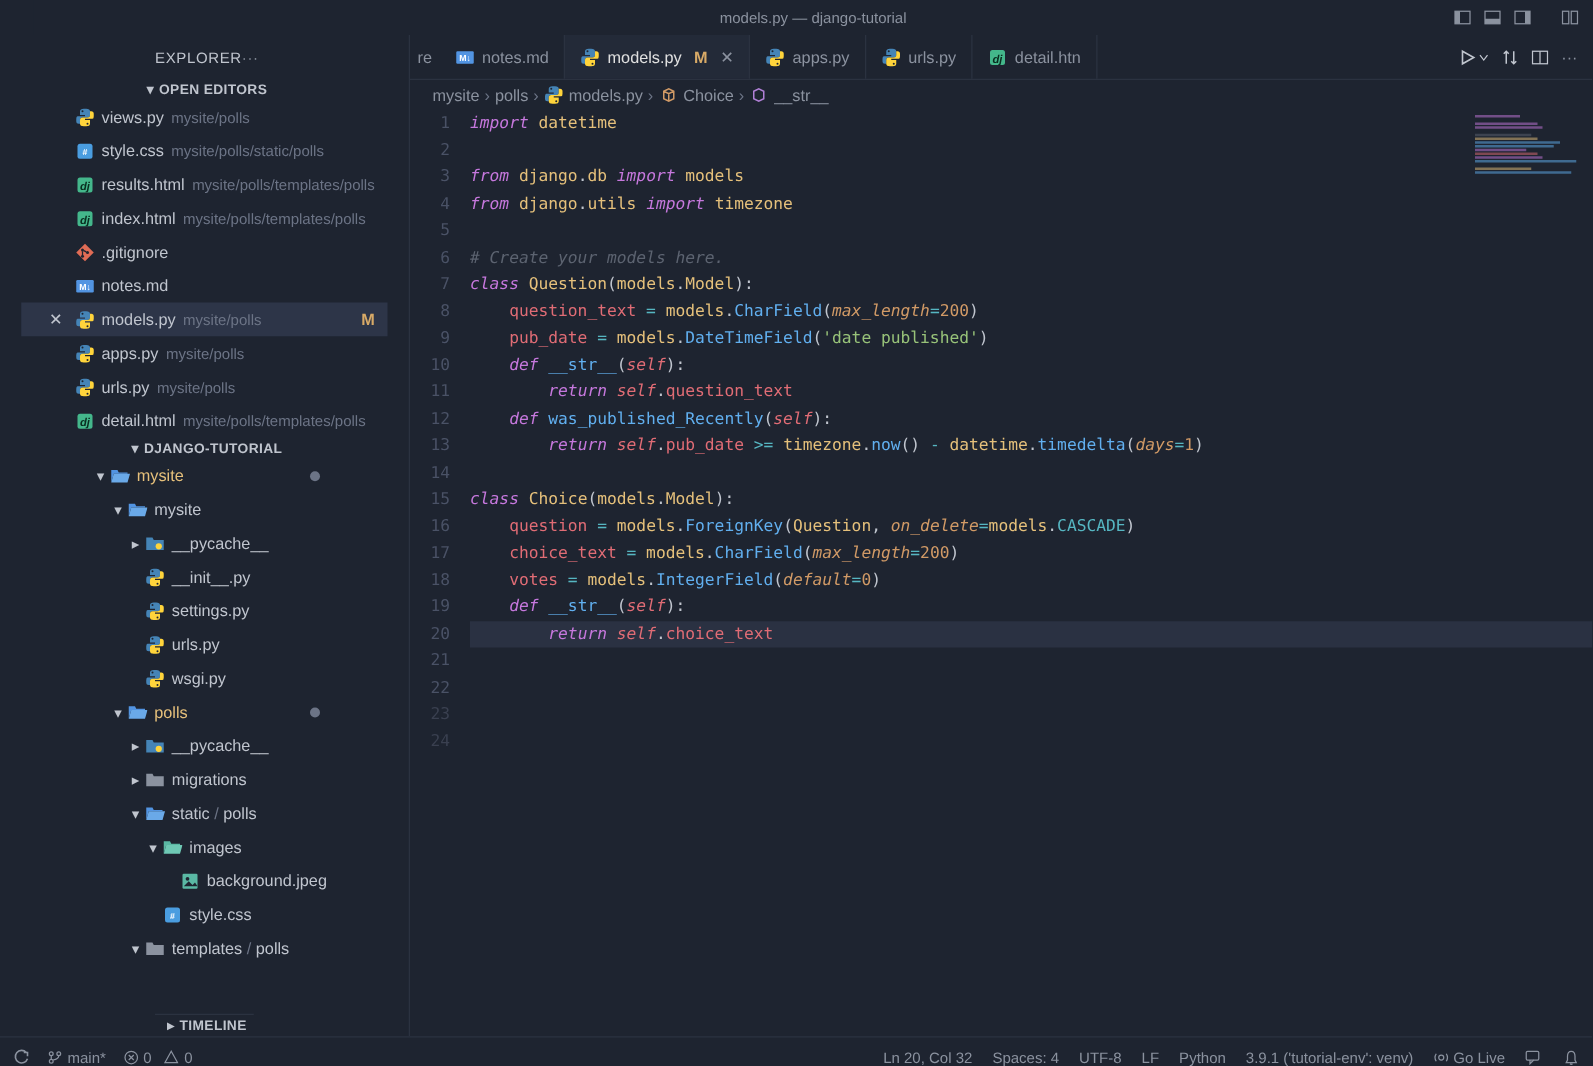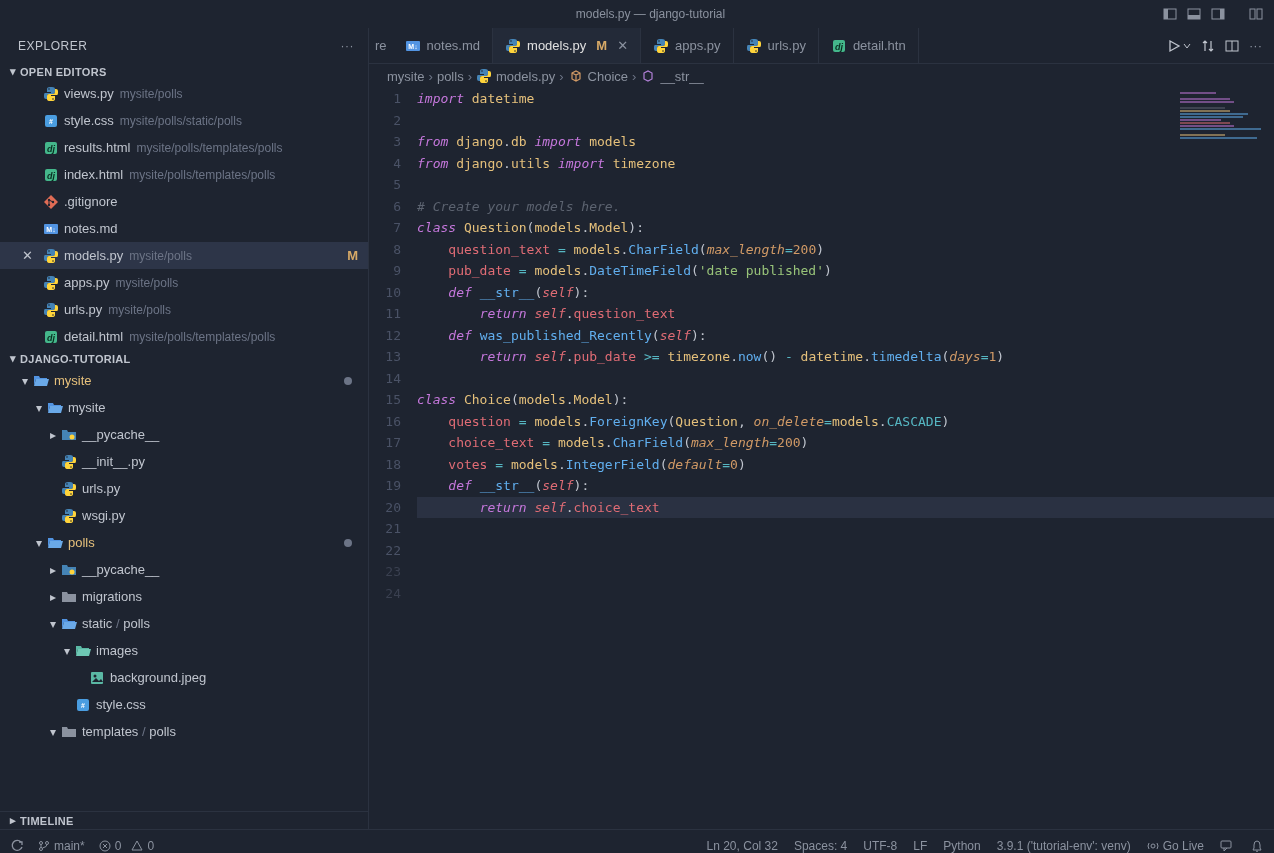--- a/index.html
+++ b/index.html
@@ -33,25 +33,26 @@
 }
 .titlebar-icon { width: 16px; height: 16px; display: inline-flex; align-items: center; justify-content: center; cursor: pointer; }
 
 .main {
   flex: 1;
   display: flex;
   min-height: 0;
 }
 
 .sidebar {
-  width: 369px;
+  width: 328px;
   background: #1e2430;
   display: flex;
   flex-direction: column;
   border-right: 1px solid #2b3240;
+  align-items: center;
 }
 .sidebar-header {
   height: 35px;
   display: flex;
   align-items: center;
   justify-content: space-between;
   padding: 0 14px 0 18px;
   color: #c0c5ce;
   font-size: 12px;
   letter-spacing: .5px;
@@ -432,20 +433,33 @@
           <span class="chev"></span>
           <span class="icon">
             <svg width="16" height="16" viewBox="0 0 16 16">
               <path d="M7 1 Q4 1 4 3 L4 6 L8 6 L8 7 L2 7 Q1 7 1 9 L1 11 Q1 13 3 13 L4 13 L4 10 Q4 8 6 8 L10 8 Q12 8 12 6 L12 3 Q12 1 9 1 Z" fill="#4584b6"></path>
               <circle cx="6" cy="3" r=".8" fill="#1e2430"></circle>
               <path d="M9 15 Q12 15 12 13 L12 10 L8 10 L8 9 L14 9 Q15 9 15 7 L15 5 Q15 3 13 3 L12 3 L12 6 Q12 8 10 8 L6 8 Q4 8 4 10 L4 13 Q4 15 7 15 Z" fill="#ffd43b"></path>
               <circle cx="10" cy="13" r=".8" fill="#1e2430"></circle>
             </svg>
           </span>
           <span class="label folder-name">__init__.py</span>
+        </div>
+        <div class="tree-item">
+          <span class="indent" style="width:46px"></span>
+          <span class="chev"></span>
+          <span class="icon">
+            <svg width="16" height="16" viewBox="0 0 16 16">
+              <path d="M7 1 Q4 1 4 3 L4 6 L8 6 L8 7 L2 7 Q1 7 1 9 L1 11 Q1 13 3 13 L4 13 L4 10 Q4 8 6 8 L10 8 Q12 8 12 6 L12 3 Q12 1 9 1 Z" fill="#4584b6"></path>
+              <circle cx="6" cy="3" r=".8" fill="#1e2430"></circle>
+              <path d="M9 15 Q12 15 12 13 L12 10 L8 10 L8 9 L14 9 Q15 9 15 7 L15 5 Q15 3 13 3 L12 3 L12 6 Q12 8 10 8 L6 8 Q4 8 4 10 L4 13 Q4 15 7 15 Z" fill="#ffd43b"></path>
+              <circle cx="10" cy="13" r=".8" fill="#1e2430"></circle>
+            </svg>
+          </span>
+          <span class="label folder-name">settings.py</span>
         </div>
         <div class="tree-item">
           <span class="indent" style="width:46px"></span>
           <span class="chev"></span>
           <span class="icon">
             <svg width="16" height="16" viewBox="0 0 16 16">
               <path d="M7 1 Q4 1 4 3 L4 6 L8 6 L8 7 L2 7 Q1 7 1 9 L1 11 Q1 13 3 13 L4 13 L4 10 Q4 8 6 8 L10 8 Q12 8 12 6 L12 3 Q12 1 9 1 Z" fill="#4584b6"></path>
               <circle cx="6" cy="3" r=".8" fill="#1e2430"></circle>
               <path d="M9 15 Q12 15 12 13 L12 10 L8 10 L8 9 L14 9 Q15 9 15 7 L15 5 Q15 3 13 3 L12 3 L12 6 Q12 8 10 8 L6 8 Q4 8 4 10 L4 13 Q4 15 7 15 Z" fill="#ffd43b"></path>
               <circle cx="10" cy="13" r=".8" fill="#1e2430"></circle>

